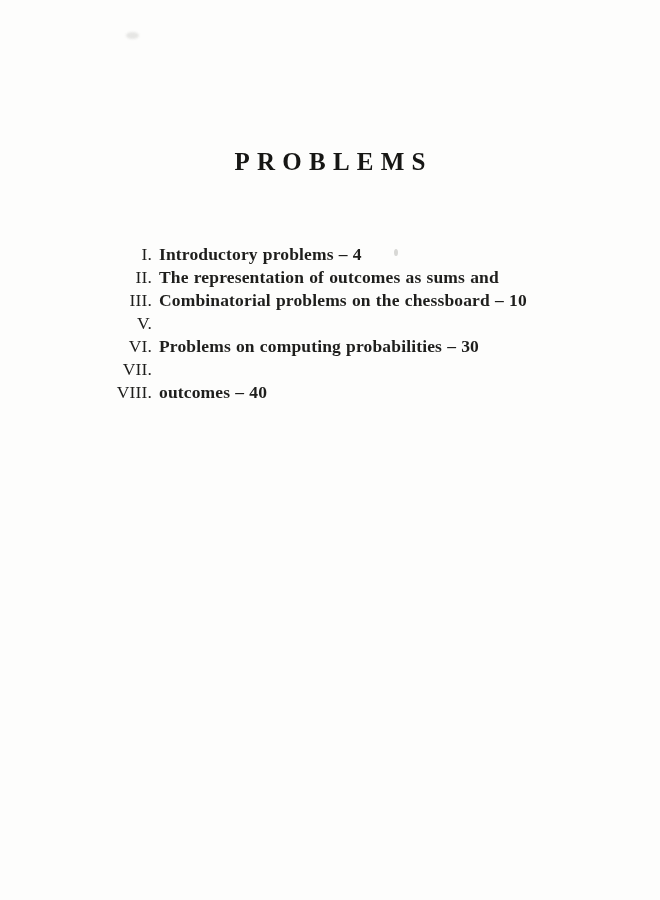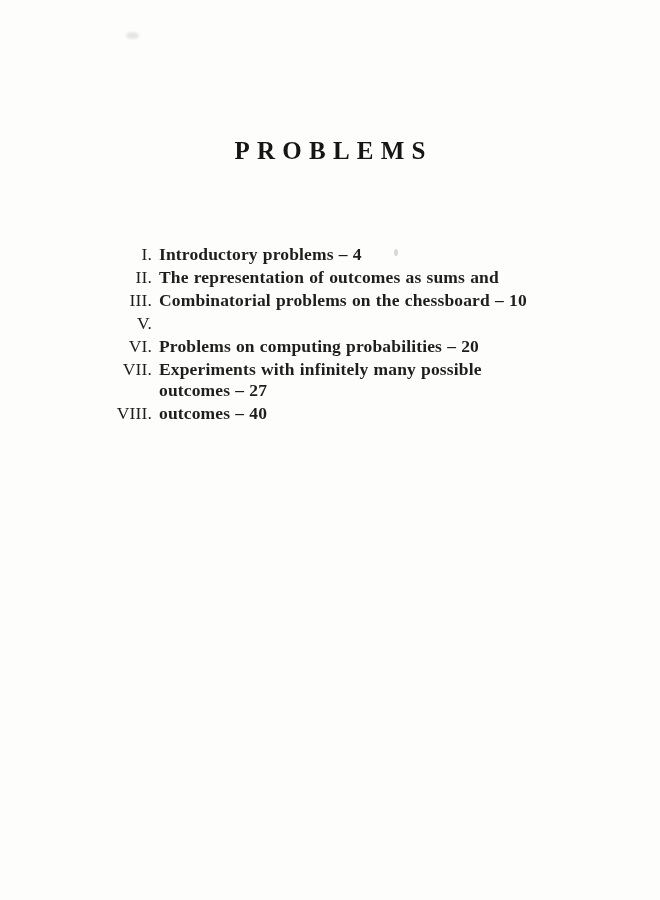--- a/index.html
+++ b/index.html
@@ -36,21 +36,21 @@
     top: 249px;
     width: 4px;
     height: 7px;
     background: #cfcfcc;
     border-radius: 50%;
     filter: blur(0.6px);
     opacity: 0.8;
   }
   .title {
     position: absolute;
-    top: 137px;
+    top: 148px;
     left: 0;
     width: 660px;
     text-align: center;
     font-size: 25px;
     font-weight: bold;
     letter-spacing: 0.29em;
     text-indent: 0.29em;
     color: #161614;
   }
   .toc {
@@ -121,30 +121,26 @@
     </div>
 
 
     <div class="toc-item">
       <div class="toc-numeral">V.</div>
     </div>
 
     <div class="toc-item">
       <div class="toc-numeral">VI.</div>
       <div class="toc-lines">
-          <div class="toc-line">Problems on computing probabilities – 20</div>
+          <div class="toc-line">Problems on computing probabilities – 30</div>
         </div>
     </div>
 
     <div class="toc-item">
       <div class="toc-numeral">VII.</div>
-      <div class="toc-lines">
-          <div class="toc-line">Experiments with infinitely many possible</div>
-          <div class="toc-line">outcomes – 27</div>
-        </div>
     </div>
 
     <div class="toc-item">
       <div class="toc-numeral">VIII.</div>
       <div class="toc-lines">
           <div class="toc-line">outcomes – 40</div>
         </div>
     </div>
 
   </div>

